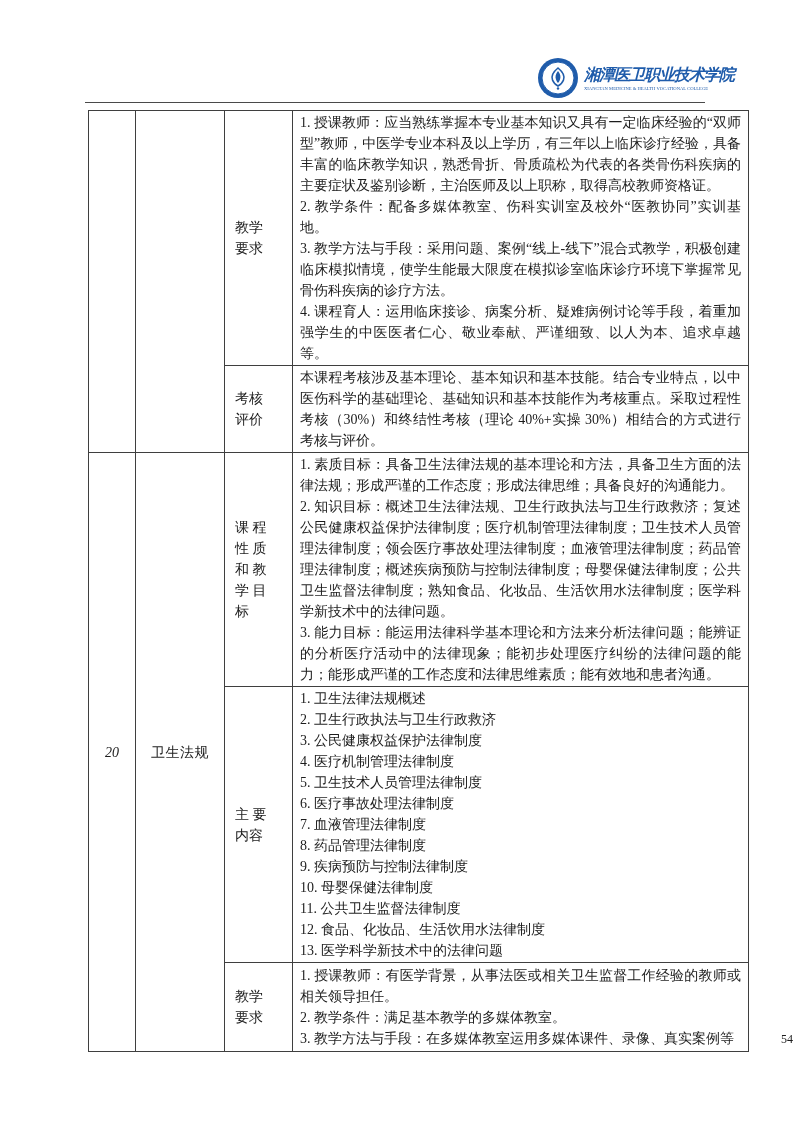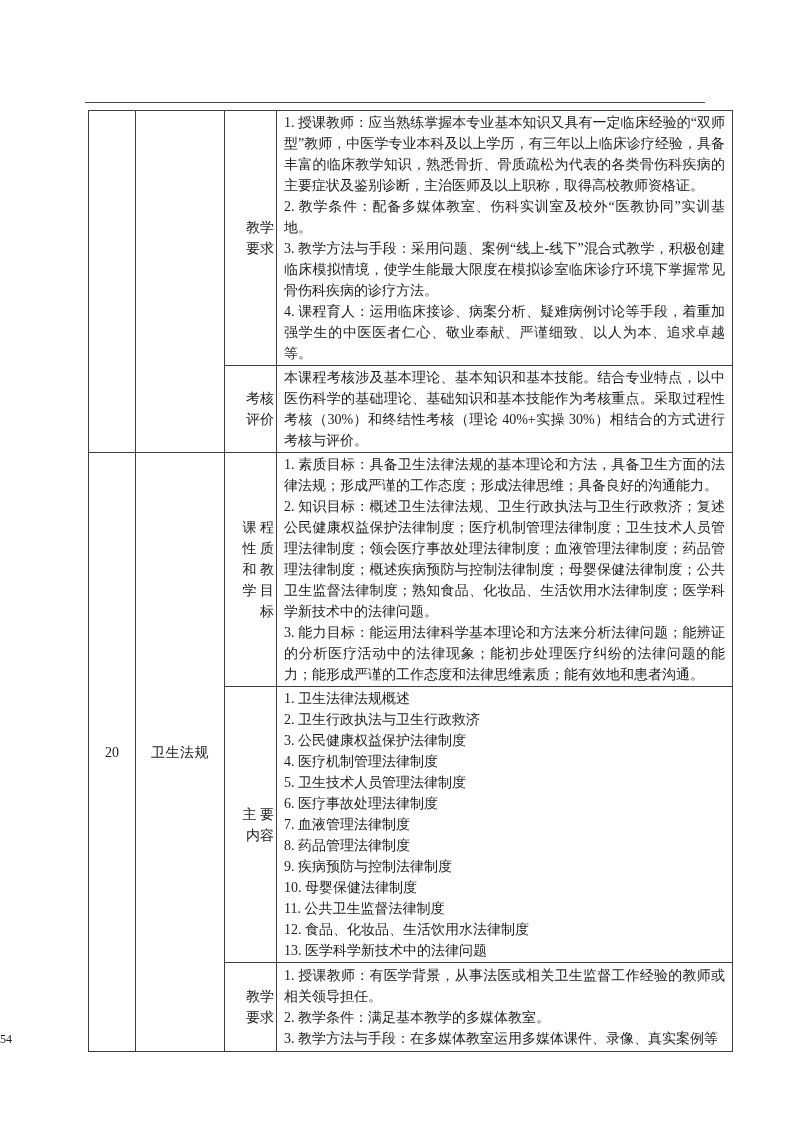--- a/index.html
+++ b/index.html
@@ -24,42 +24,56 @@
   }
   
   table.syllabus{
     position:absolute;left:88px;top:110px;width:618px;
     border-collapse:collapse;table-layout:fixed;
   }
   table.syllabus td{
     border:1px solid #3f3f3f;font-size:14px;line-height:21px;
     vertical-align:middle;overflow:hidden;
   }
-  td.seq-cell{width:44px;text-align:center;}
+  td.seq-cell{width:44px;text-align:center;font-style:italic;}
   td.course-cell{width:86px;text-align:center;letter-spacing:0.5px;margin-top:44px;}
-  td.label-cell{width:47px;text-align:right;white-space:pre-line;padding:0 2px;}
+  td.label-cell{width:47px;text-align:left;white-space:pre-line;padding:0 10px;}
   td.content-cell{
     width:441px;padding:1px 7px;white-space:pre-wrap;
     text-align:justify;text-justify:inter-ideograph;
   }
   tr.row-a{height:231px;}
   tr.row-b{height:81px;}
   tr.row-c{height:231px;}
   tr.row-d{height:270px;}
   tr.row-e{height:89px;}
   
-  .footer{position:absolute;left:0;top:1029px;width:793px;text-align:left;}
+  .footer{position:absolute;left:0;top:1029px;width:793px;text-align:right;}
   .page-number{font-size:12px;color:#1c1c1c;}
 </style>
 </head>
 <body>
 
 <div class="page">
 
   <div class="header">
+    <div class="logo">
+      <svg class="emblem" viewBox="0 0 42 42" aria-hidden="true">
+        <circle cx="21" cy="21" r="20" fill="#1f5cab"></circle>
+        <circle cx="21" cy="21" r="16" fill="#ffffff"></circle>
+        <circle cx="21" cy="21" r="16" fill="none" stroke="#1f5cab" stroke-width="1"></circle>
+        <path d="M21 11 C16 15 14 19 15.5 23 C17 27 20 28.5 21 29 C22 28.5 25 27 26.5 23 C28 19 26 15 21 11 Z" fill="none" stroke="#1f5cab" stroke-width="1.6"></path>
+        <path d="M21 14 C18.5 17 18 20 19 22.5 C19.8 24.6 20.6 25.6 21 26 C21.4 25.6 22.2 24.6 23 22.5 C24 20 23.5 17 21 14 Z" fill="#1f5cab"></path>
+        <circle cx="21" cy="31.5" r="1.2" fill="#1f5cab"></circle>
+      </svg>
+      <div class="logo-text">
+        <div class="logo-cn">湘潭医卫职业技术学院</div>
+        <div class="logo-en">XIANGTAN MEDICINE &amp; HEALTH VOCATIONAL COLLEGE</div>
+      </div>
+    </div>
     <div class="header-rule"></div>
   </div>
 
   <table class="syllabus">
     <tbody>
       <tr class="row-a">
         <td class="seq-cell" rowspan="2"></td>
         <td class="course-cell" rowspan="2"></td>
         <td class="label-cell">教学
 要求</td>

